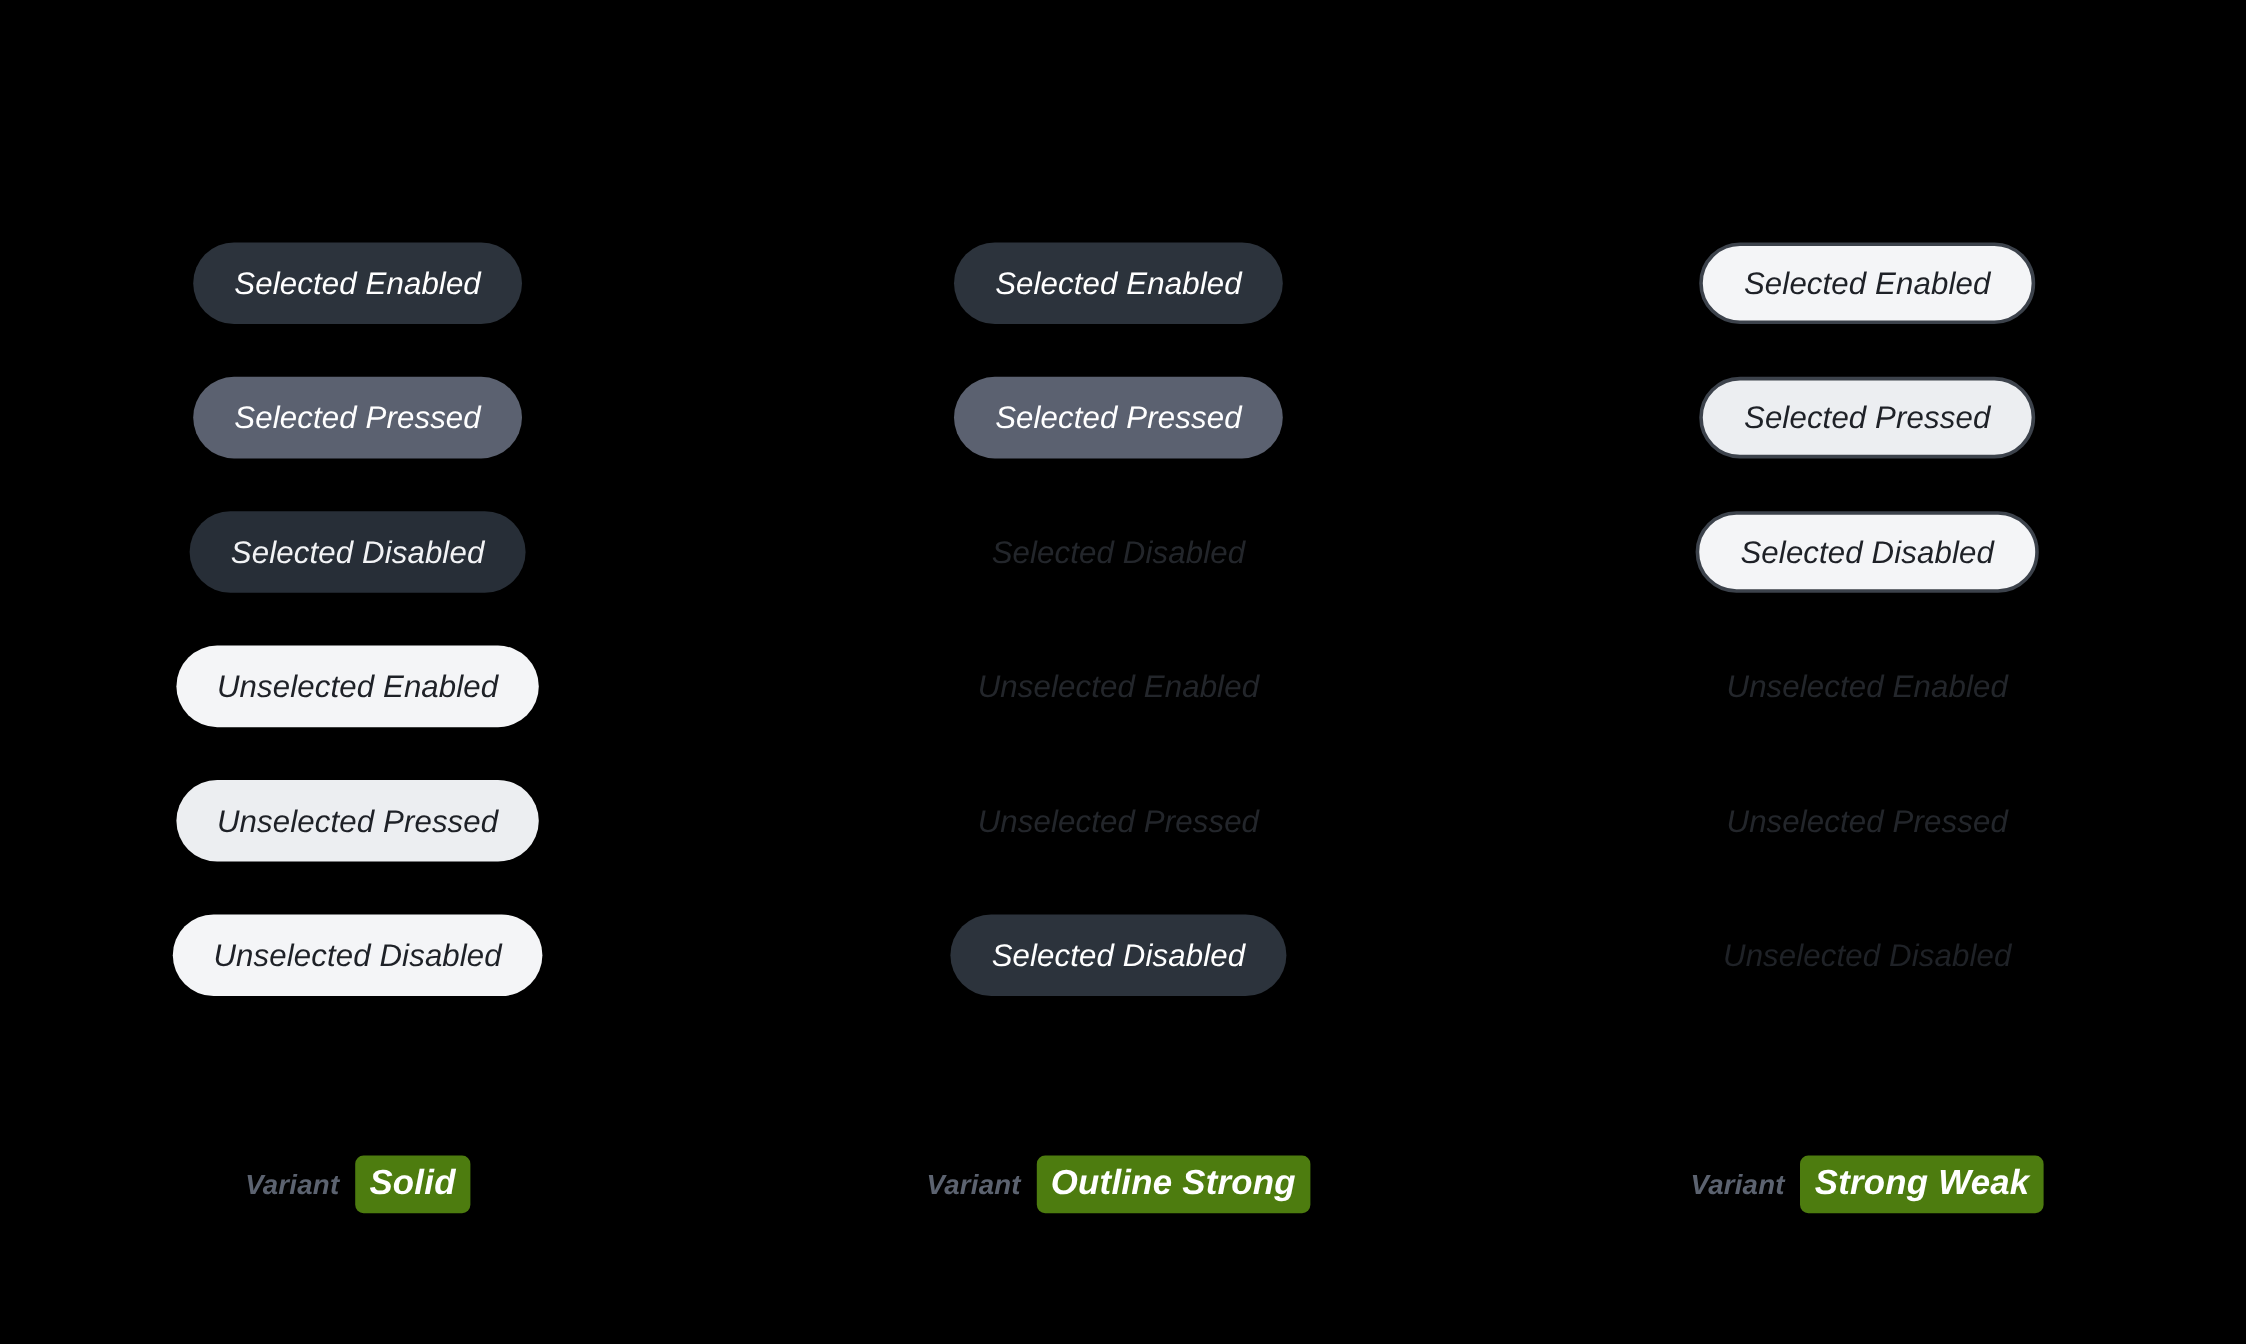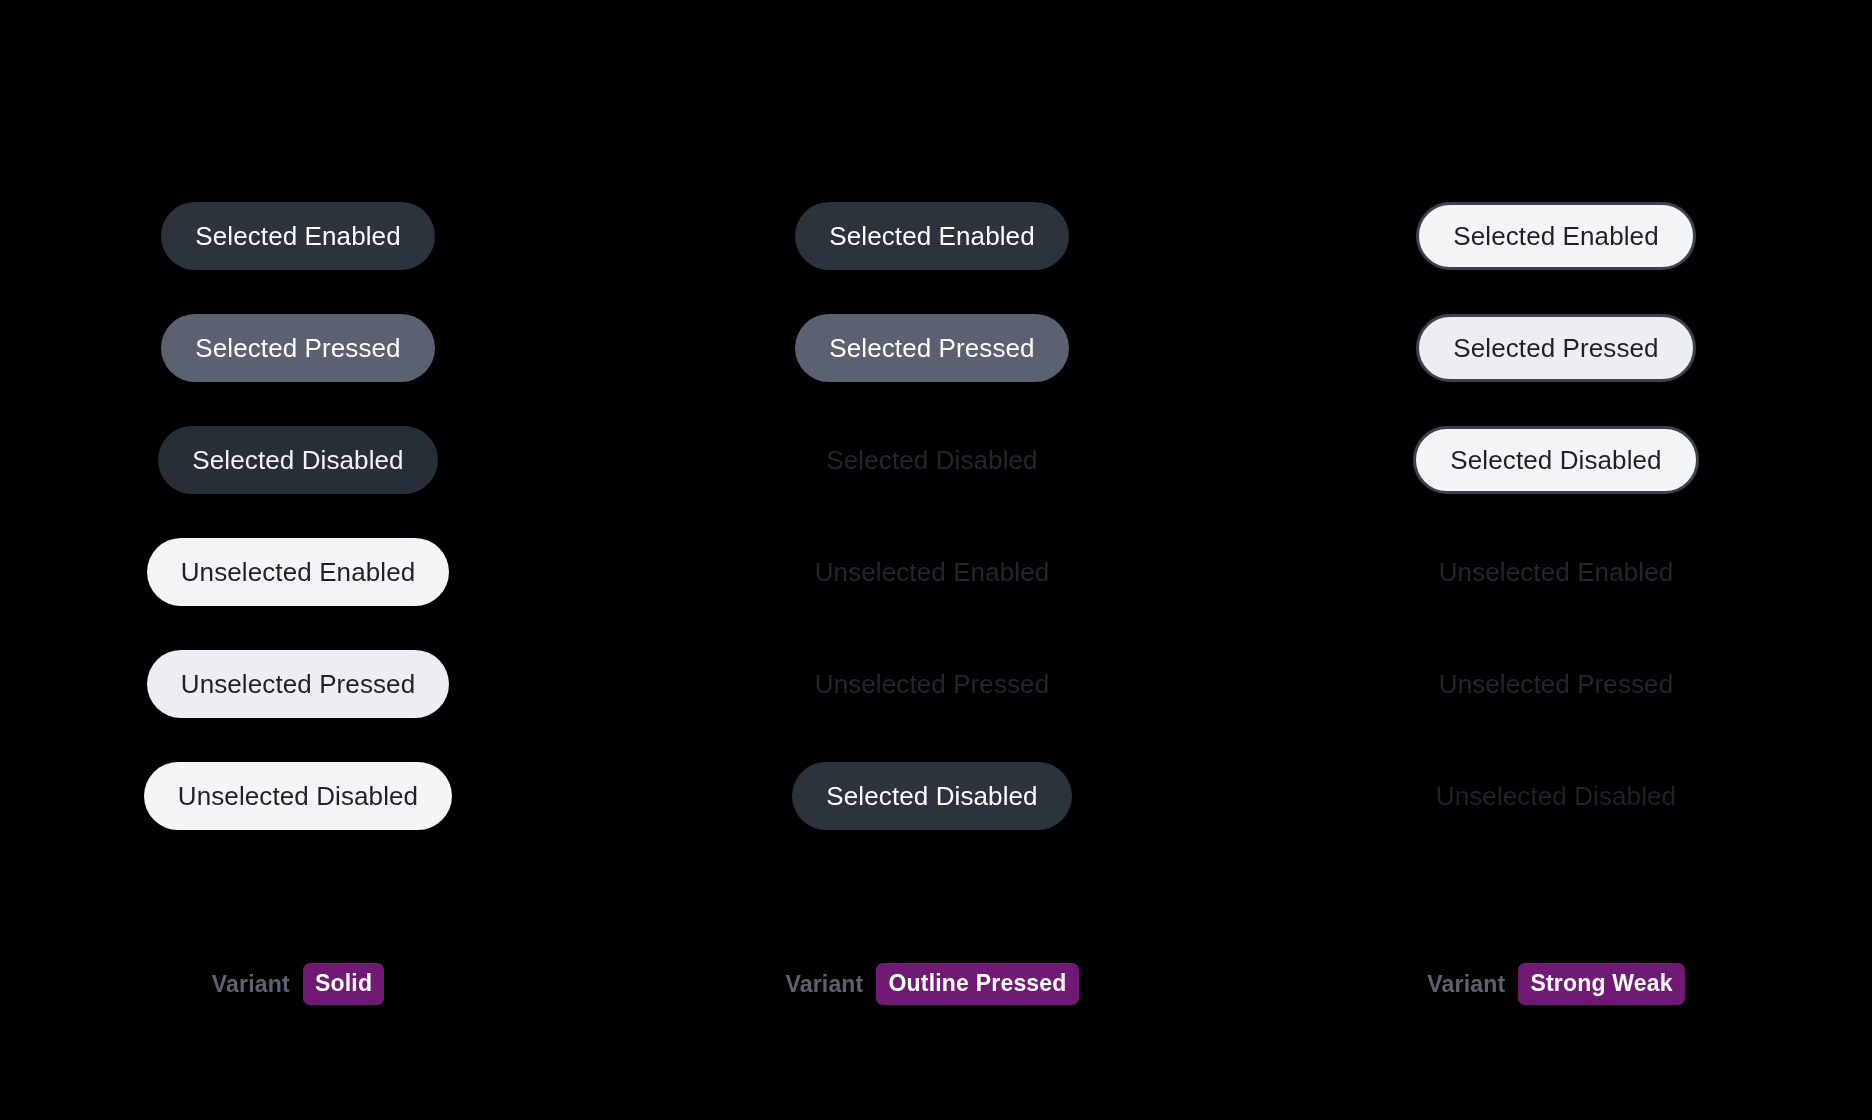--- a/index.html
+++ b/index.html
@@ -14,20 +14,21 @@
     overflow: hidden;
     font-family: "Liberation Sans", sans-serif;
     -webkit-font-smoothing: antialiased;
   }
 
   .board {
     position: relative;
     width: 1872px;
     height: 856px;
     background: #000000;
+    font-style: italic;
   }
 
   .grid {
     position: absolute;
     left: 0;
     top: 0;
     width: 1872px;
     height: 1120px;
     display: grid;
     grid-template-columns: repeat(3, 1fr);
@@ -134,23 +135,23 @@
     gap: 13px;
   }
   .variant-label {
     color: #5c6370;
     font-size: 23px;
     font-weight: 700;
     letter-spacing: 0.2px;
     line-height: 1;
   }
   .variant-badge {
-    background: #701a75;
+    background: #4d7c0f;
     color: #ffffff;
-    font-size: 23px;
+    font-size: 29px;
     font-weight: 700;
     letter-spacing: 0.2px;
     line-height: 1;
     padding: 9px 12px 10px;
     border-radius: 7px;
     white-space: nowrap;
   }
 </style>
 </head>
 <body>
@@ -195,21 +196,21 @@
           <div class="chip ghost">Unselected Enabled</div>
         </div>
         <div class="row-slot">
           <div class="chip ghost">Unselected Pressed</div>
         </div>
         <div class="row-slot">
           <div class="chip solid-dark">Selected Disabled</div>
         </div>
         <div class="variant-row">
           <span class="variant-label">Variant</span>
-          <span class="variant-badge">Outline Pressed</span>
+          <span class="variant-badge">Outline Strong</span>
         </div>
       </div>
       <div class="column col-3">
         <div class="row-slot">
           <div class="chip ring-light">Selected Enabled</div>
         </div>
         <div class="row-slot">
           <div class="chip ring-light-pressed">Selected Pressed</div>
         </div>
         <div class="row-slot">

